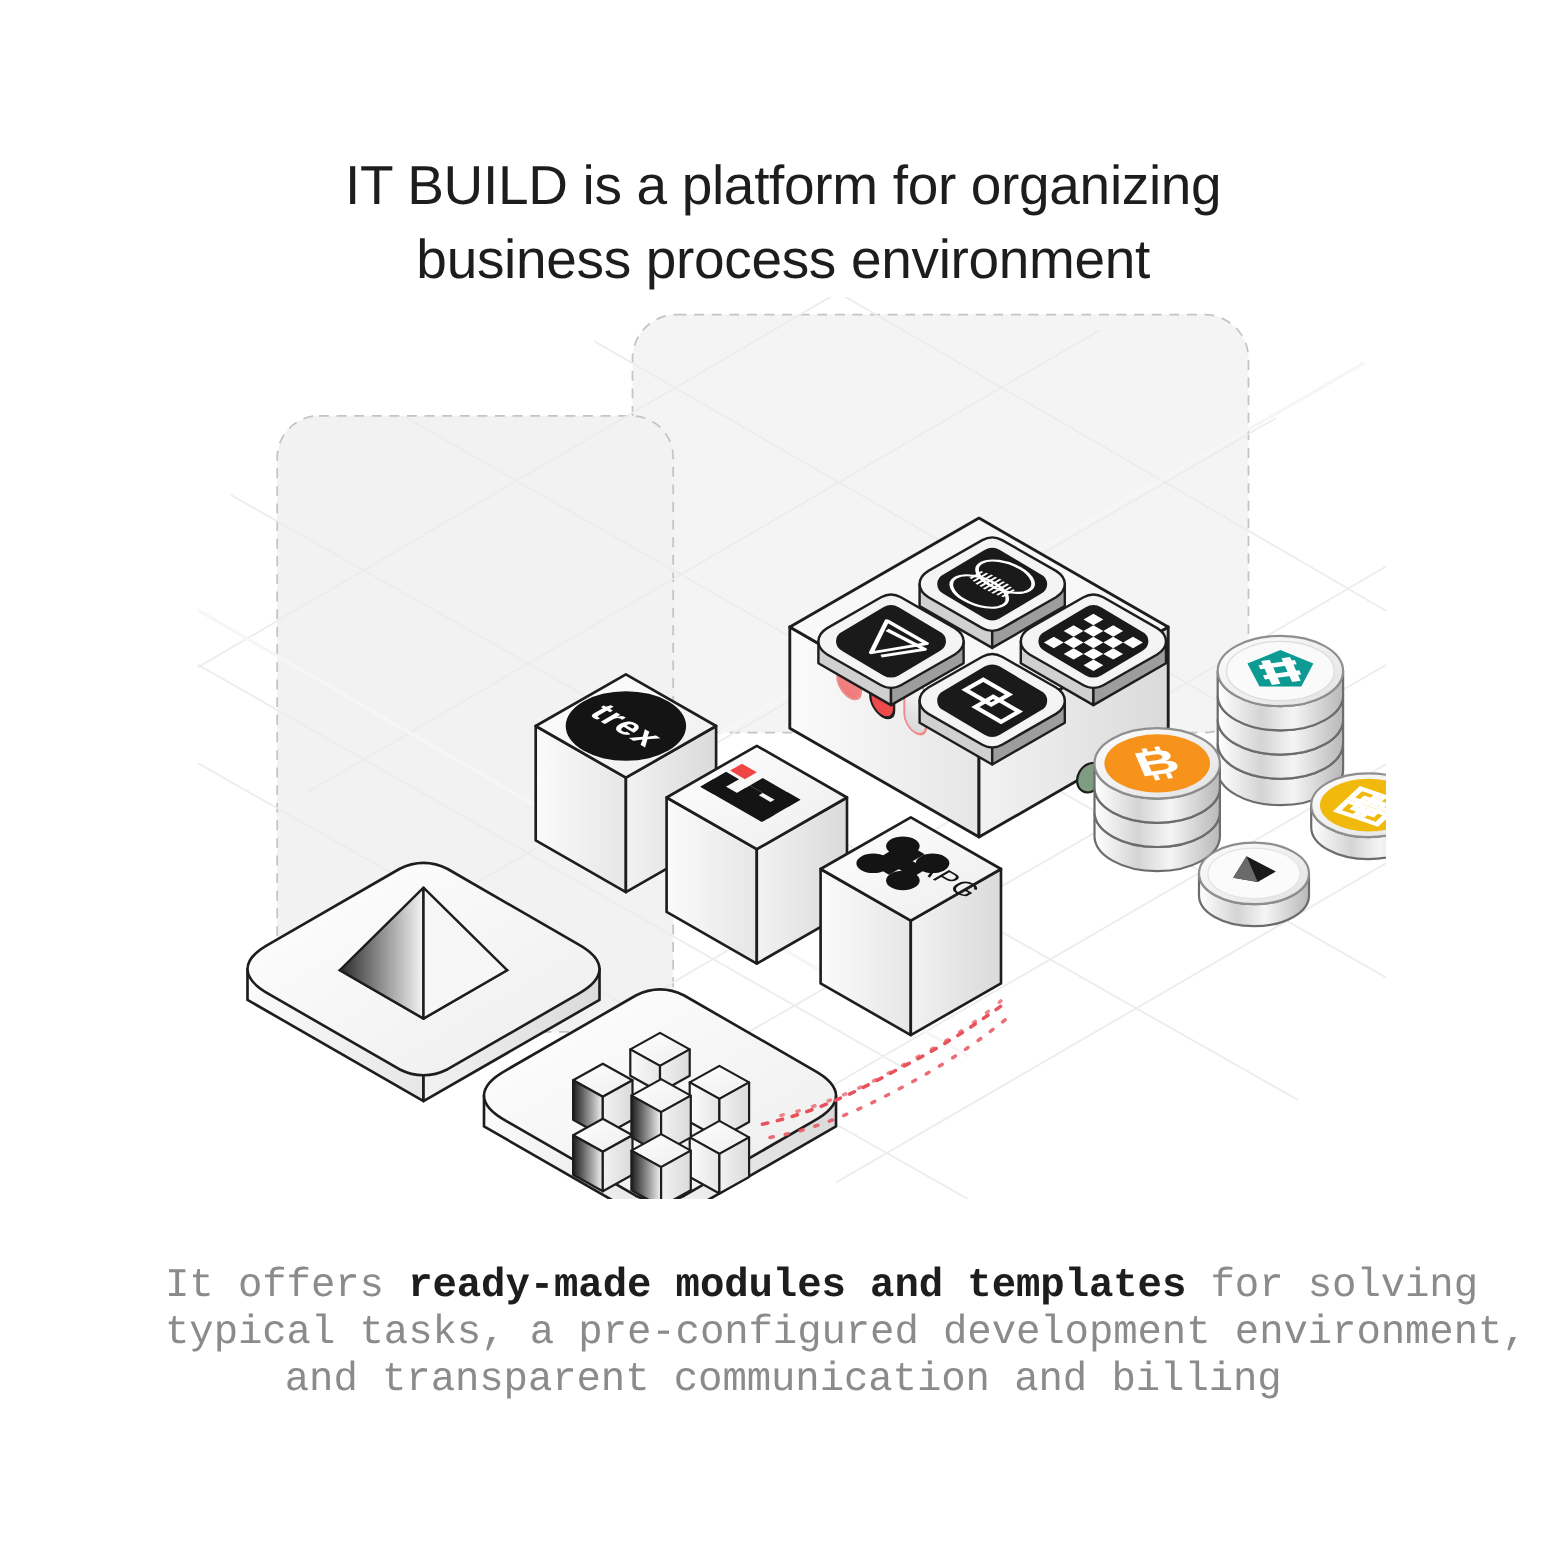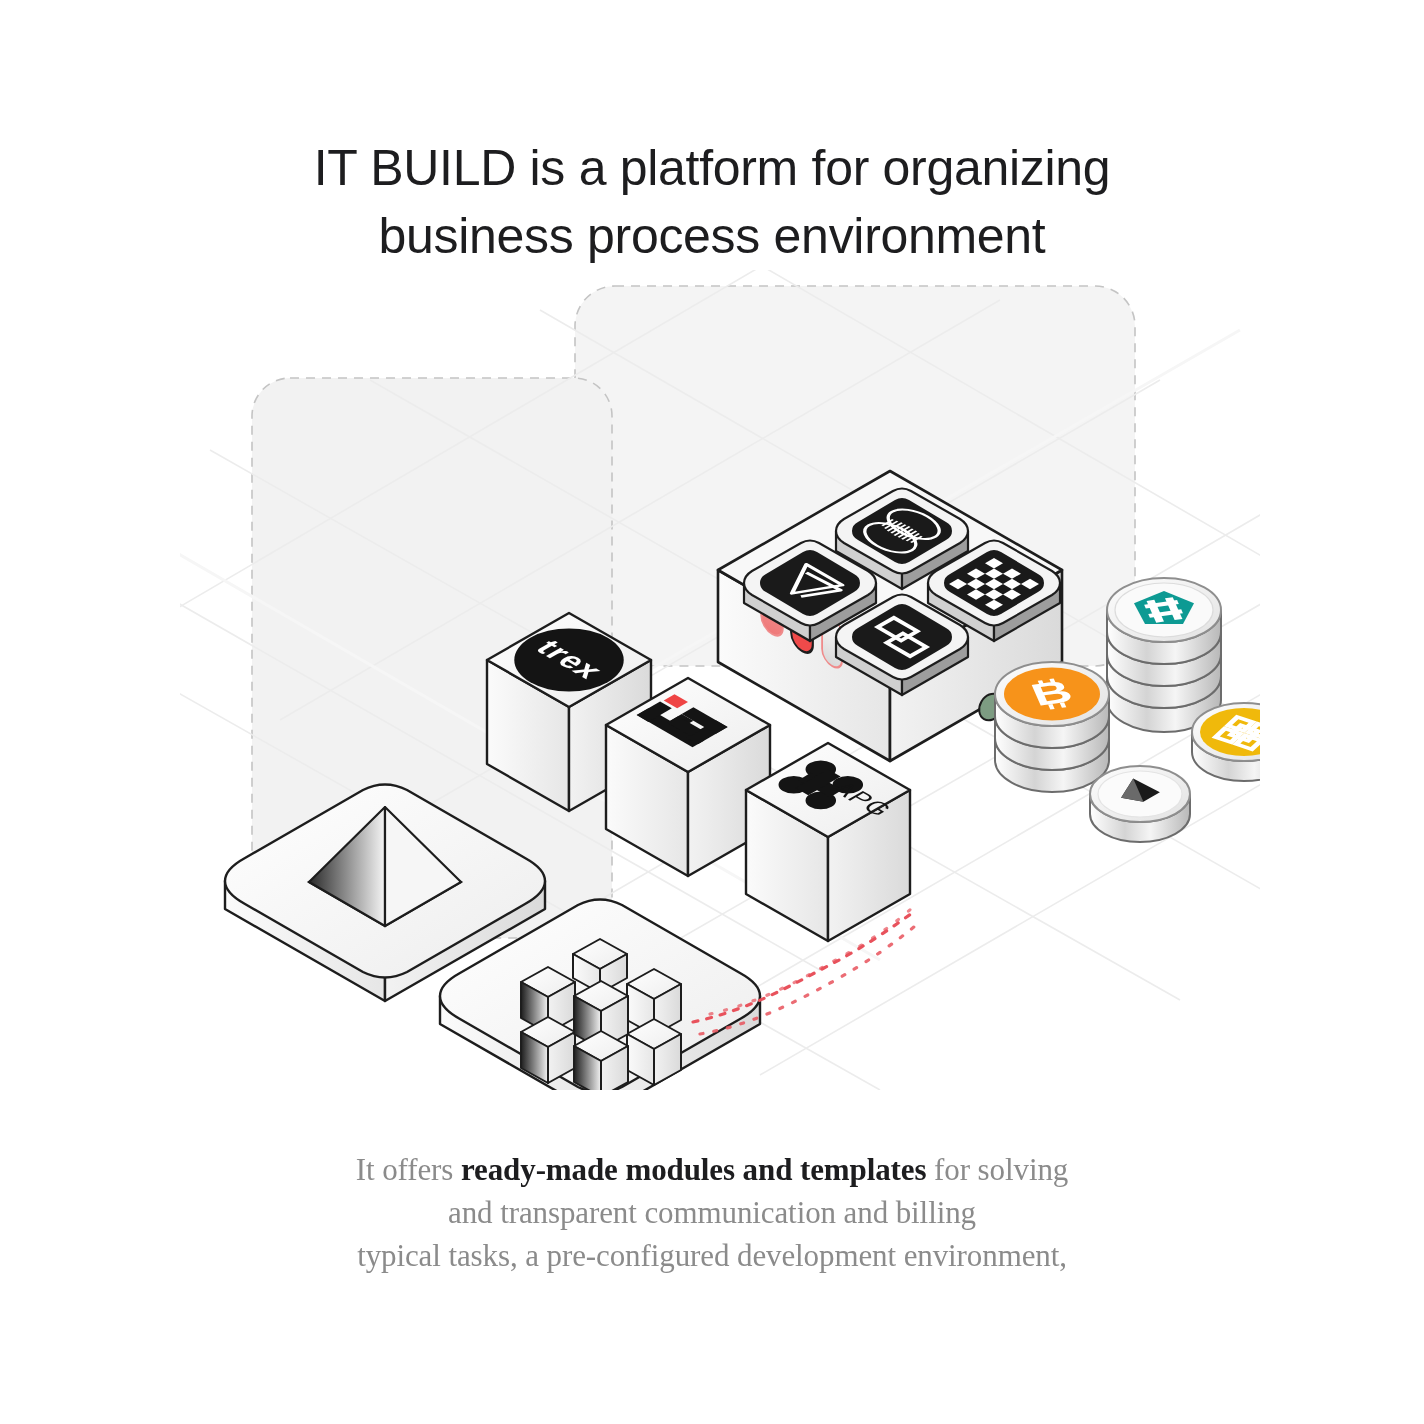--- a/index.html
+++ b/index.html
@@ -48,22 +48,22 @@
     position: absolute;
     top: 1148px;
     left: 0;
     width: 1424px;
     text-align: center;
     padding: 0 150px;
     box-sizing: border-box;
   }
   .caption-line {
     display: block;
-    font-family: Liberation Serif, serif;
-    font-size: 31px;
+    font-family: Liberation Mono, monospace;
+    font-size: 37px;
     line-height: 43px;
     font-weight: 400;
     color: #8b8b8b;
     letter-spacing: -0.1px;
     white-space: nowrap;
   }
   .caption-strong {
     color: #1d1d1f;
     font-weight: 700;
   }
@@ -437,17 +437,17 @@
         <path d="M 513 752 C 560 742, 600 722, 640 700 C 676 682, 706 662, 735 641"></path>
         <path d="M 520 764 C 568 756, 612 734, 652 712 C 688 692, 716 672, 740 652" stroke-dasharray="3 11" opacity="0.85"></path>
         <path d="M 530 744 C 574 734, 614 714, 652 692 C 686 674, 712 656, 732 638" stroke-dasharray="2 13" opacity="0.7"></path>
       </g>
 
     </svg>
   </div>
 
   <div class="caption-block">
     <span class="caption-line"><span>It offers </span><span class="caption-strong">ready-made modules and templates</span><span> for solving</span></span>
+    <span class="caption-line">typical tasks, a pre-configured development environment,</span>
     <span class="caption-line">and transparent communication and billing</span>
-    <span class="caption-line">typical tasks, a pre-configured development environment,</span>
   </div>
 
 </div>
 
 </body></html>

